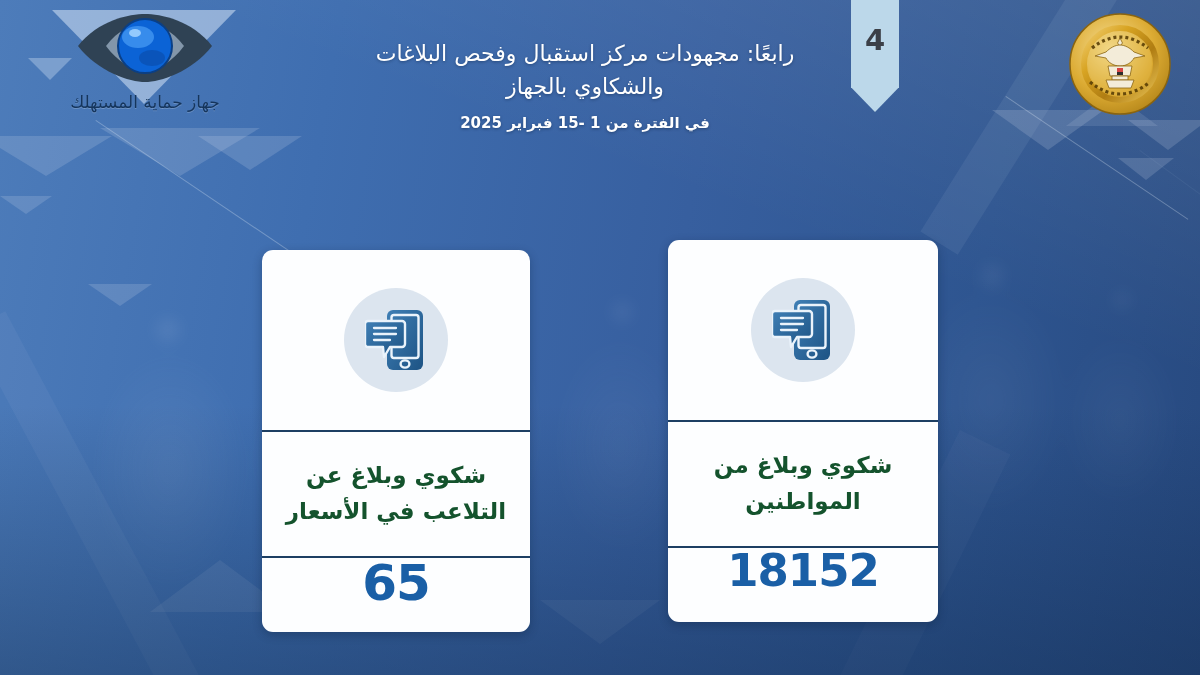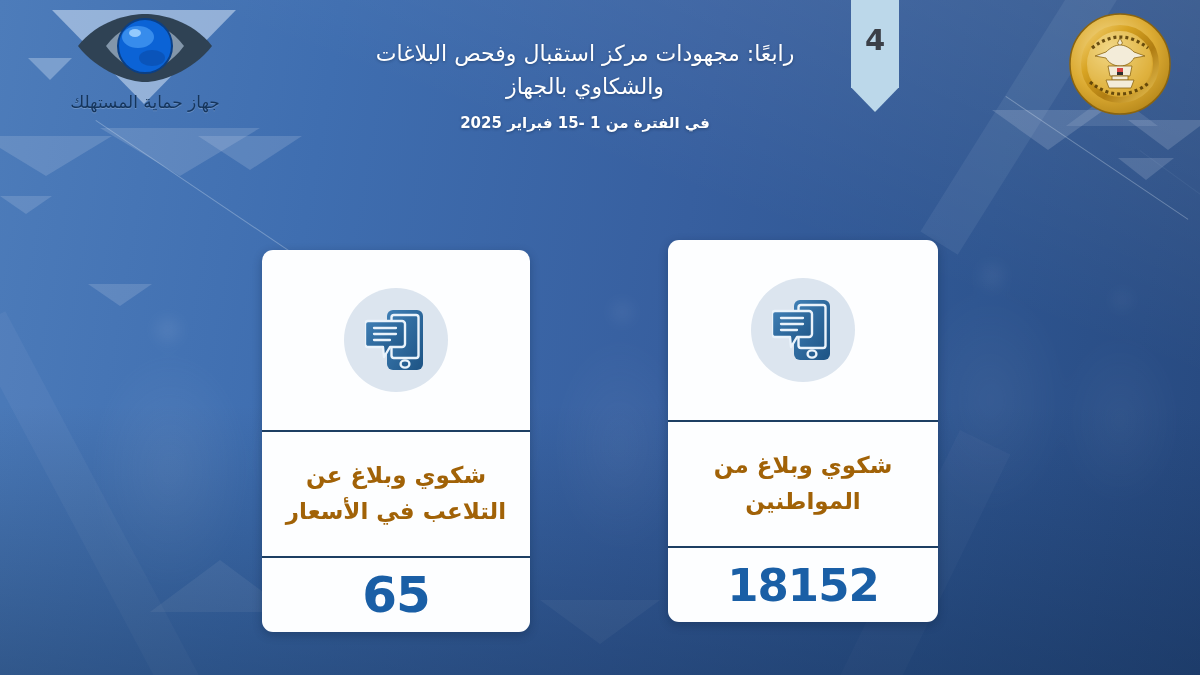--- a/index.html
+++ b/index.html
@@ -204,31 +204,31 @@
     flex: none;
   }
   .card-label-zone {
     flex: 1;
     display: flex;
     align-items: center;
     justify-content: center;
     padding: 4px 18px;
   }
   .card-label {
-    color: #a16207;
+    color: #14532d;
     font-size: 23px;
     font-weight: bold;
     line-height: 1.55;
     text-align: center;
   }
   .card-value-zone {
     height: 74px;
     flex: none;
     display: flex;
-    align-items: center;
+    align-items: flex-start;
     justify-content: center;
   }
   .card-value {
     color: #1a5fa6;
     font-size: 50px;
     font-weight: bold;
     line-height: 1;
     letter-spacing: -1px;
   }
   #card-citizens .card-value { font-size: 45px; }

